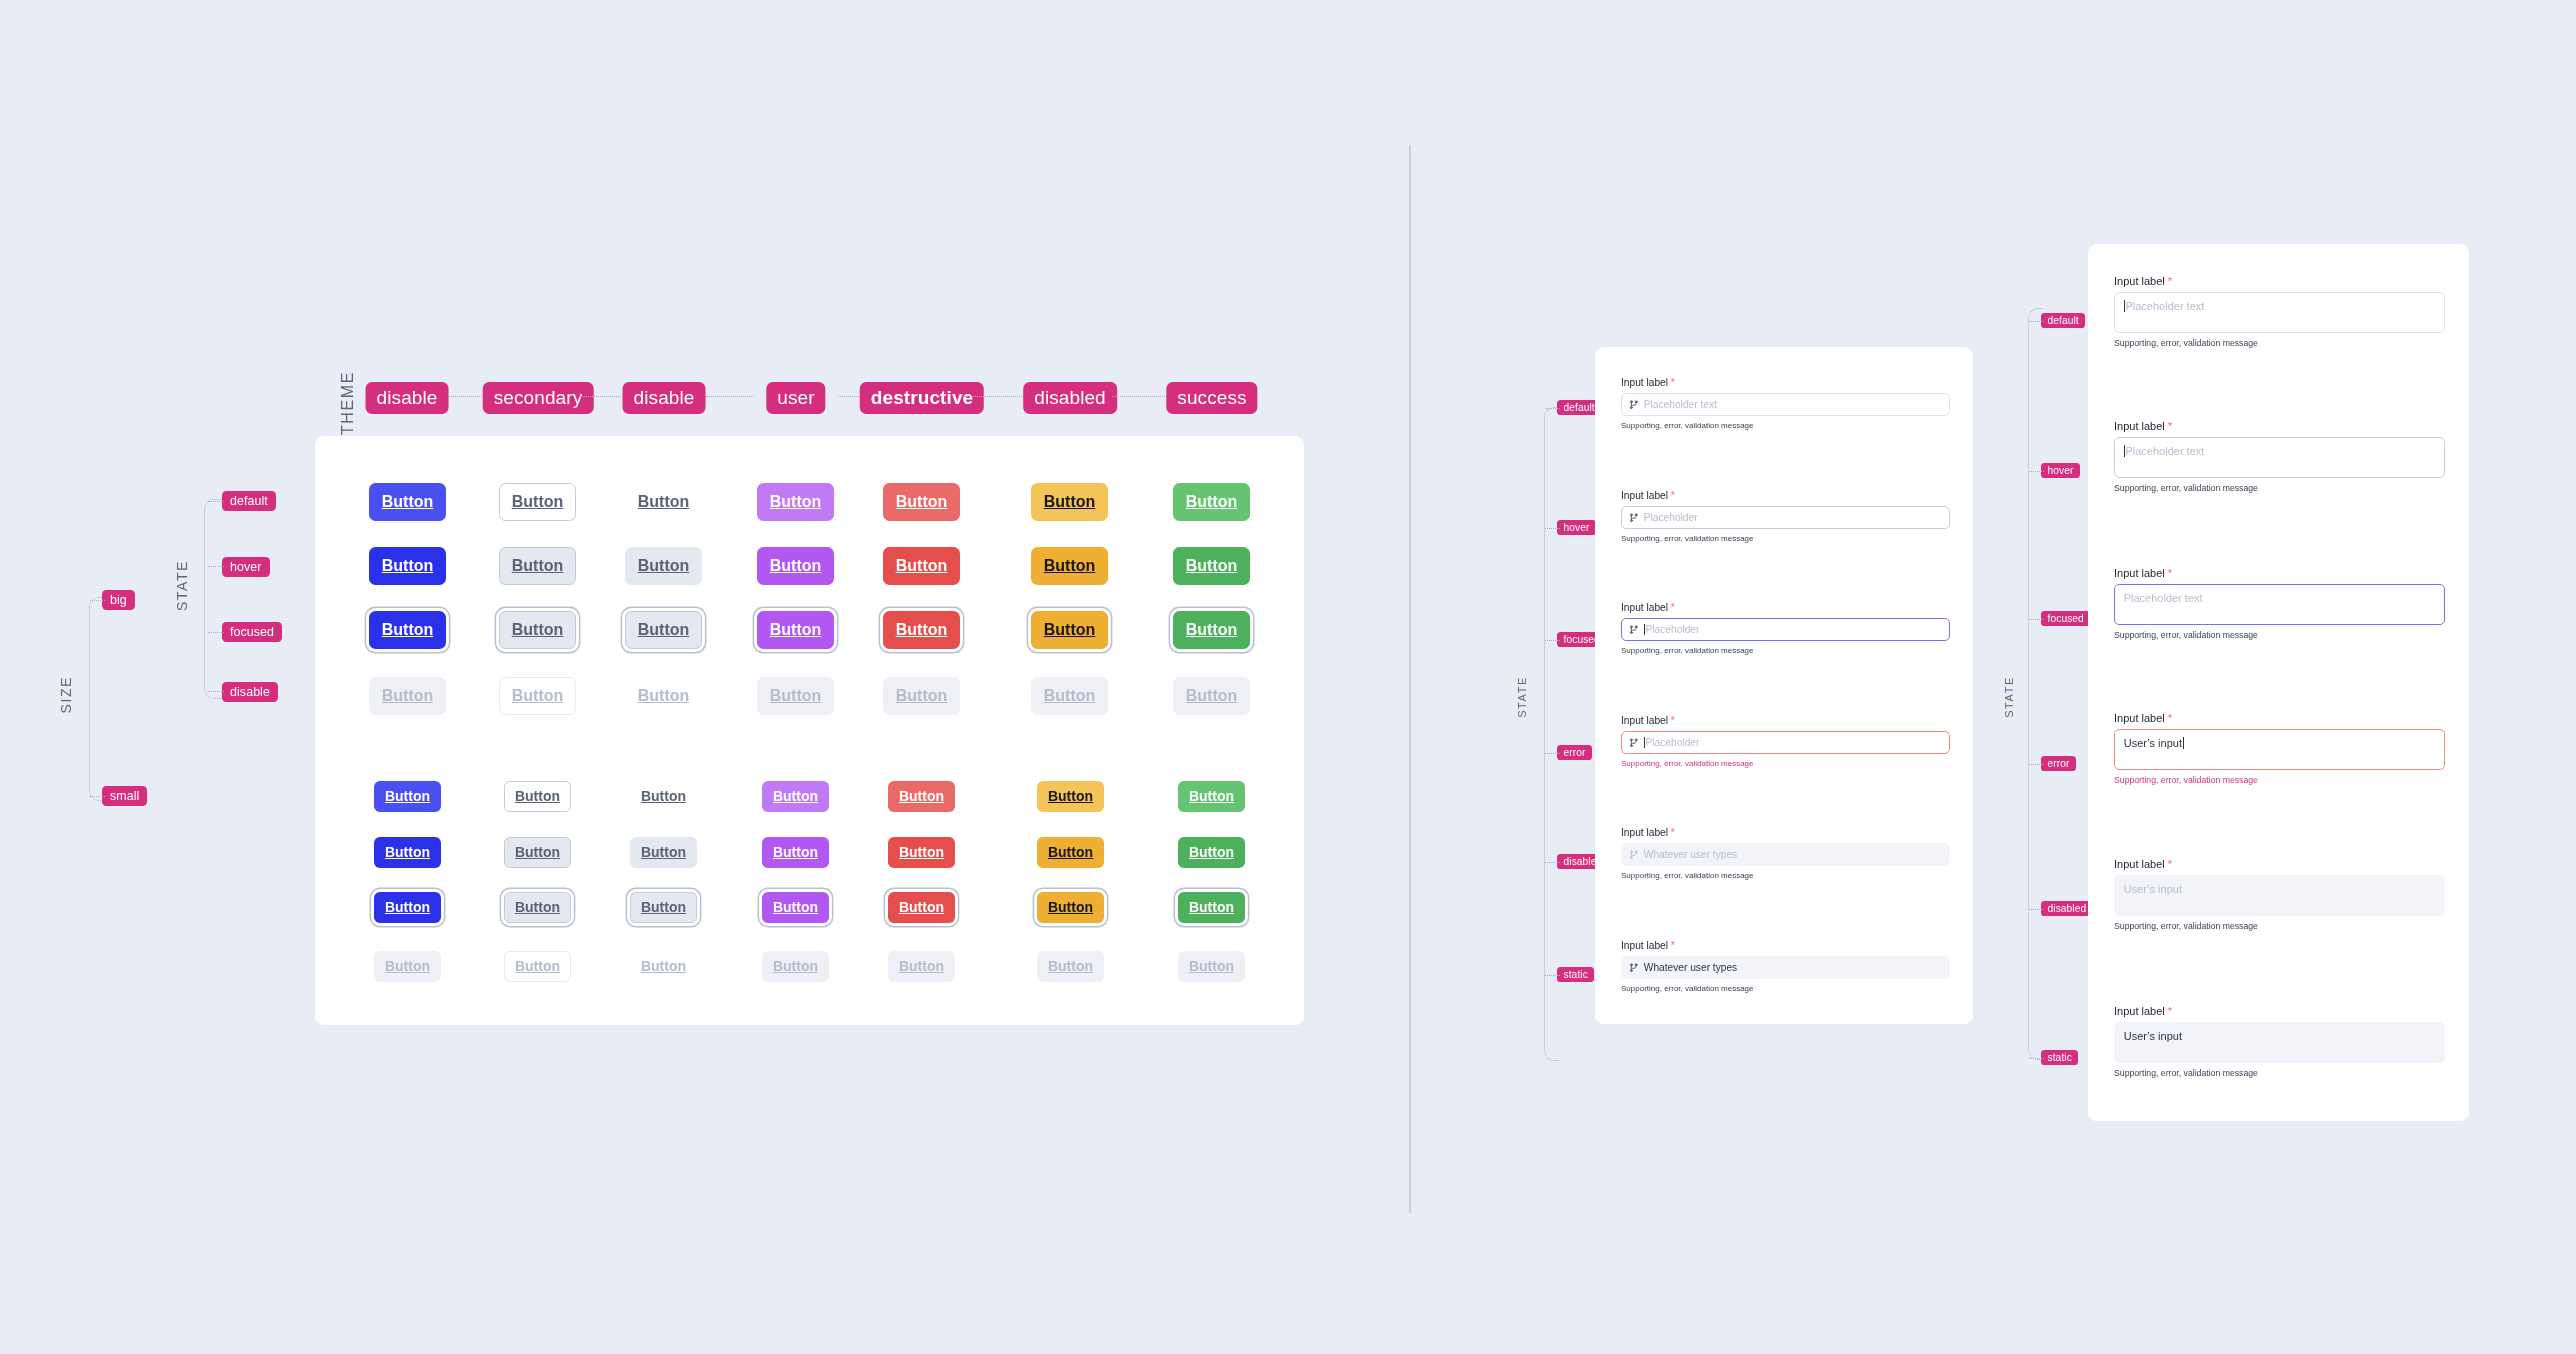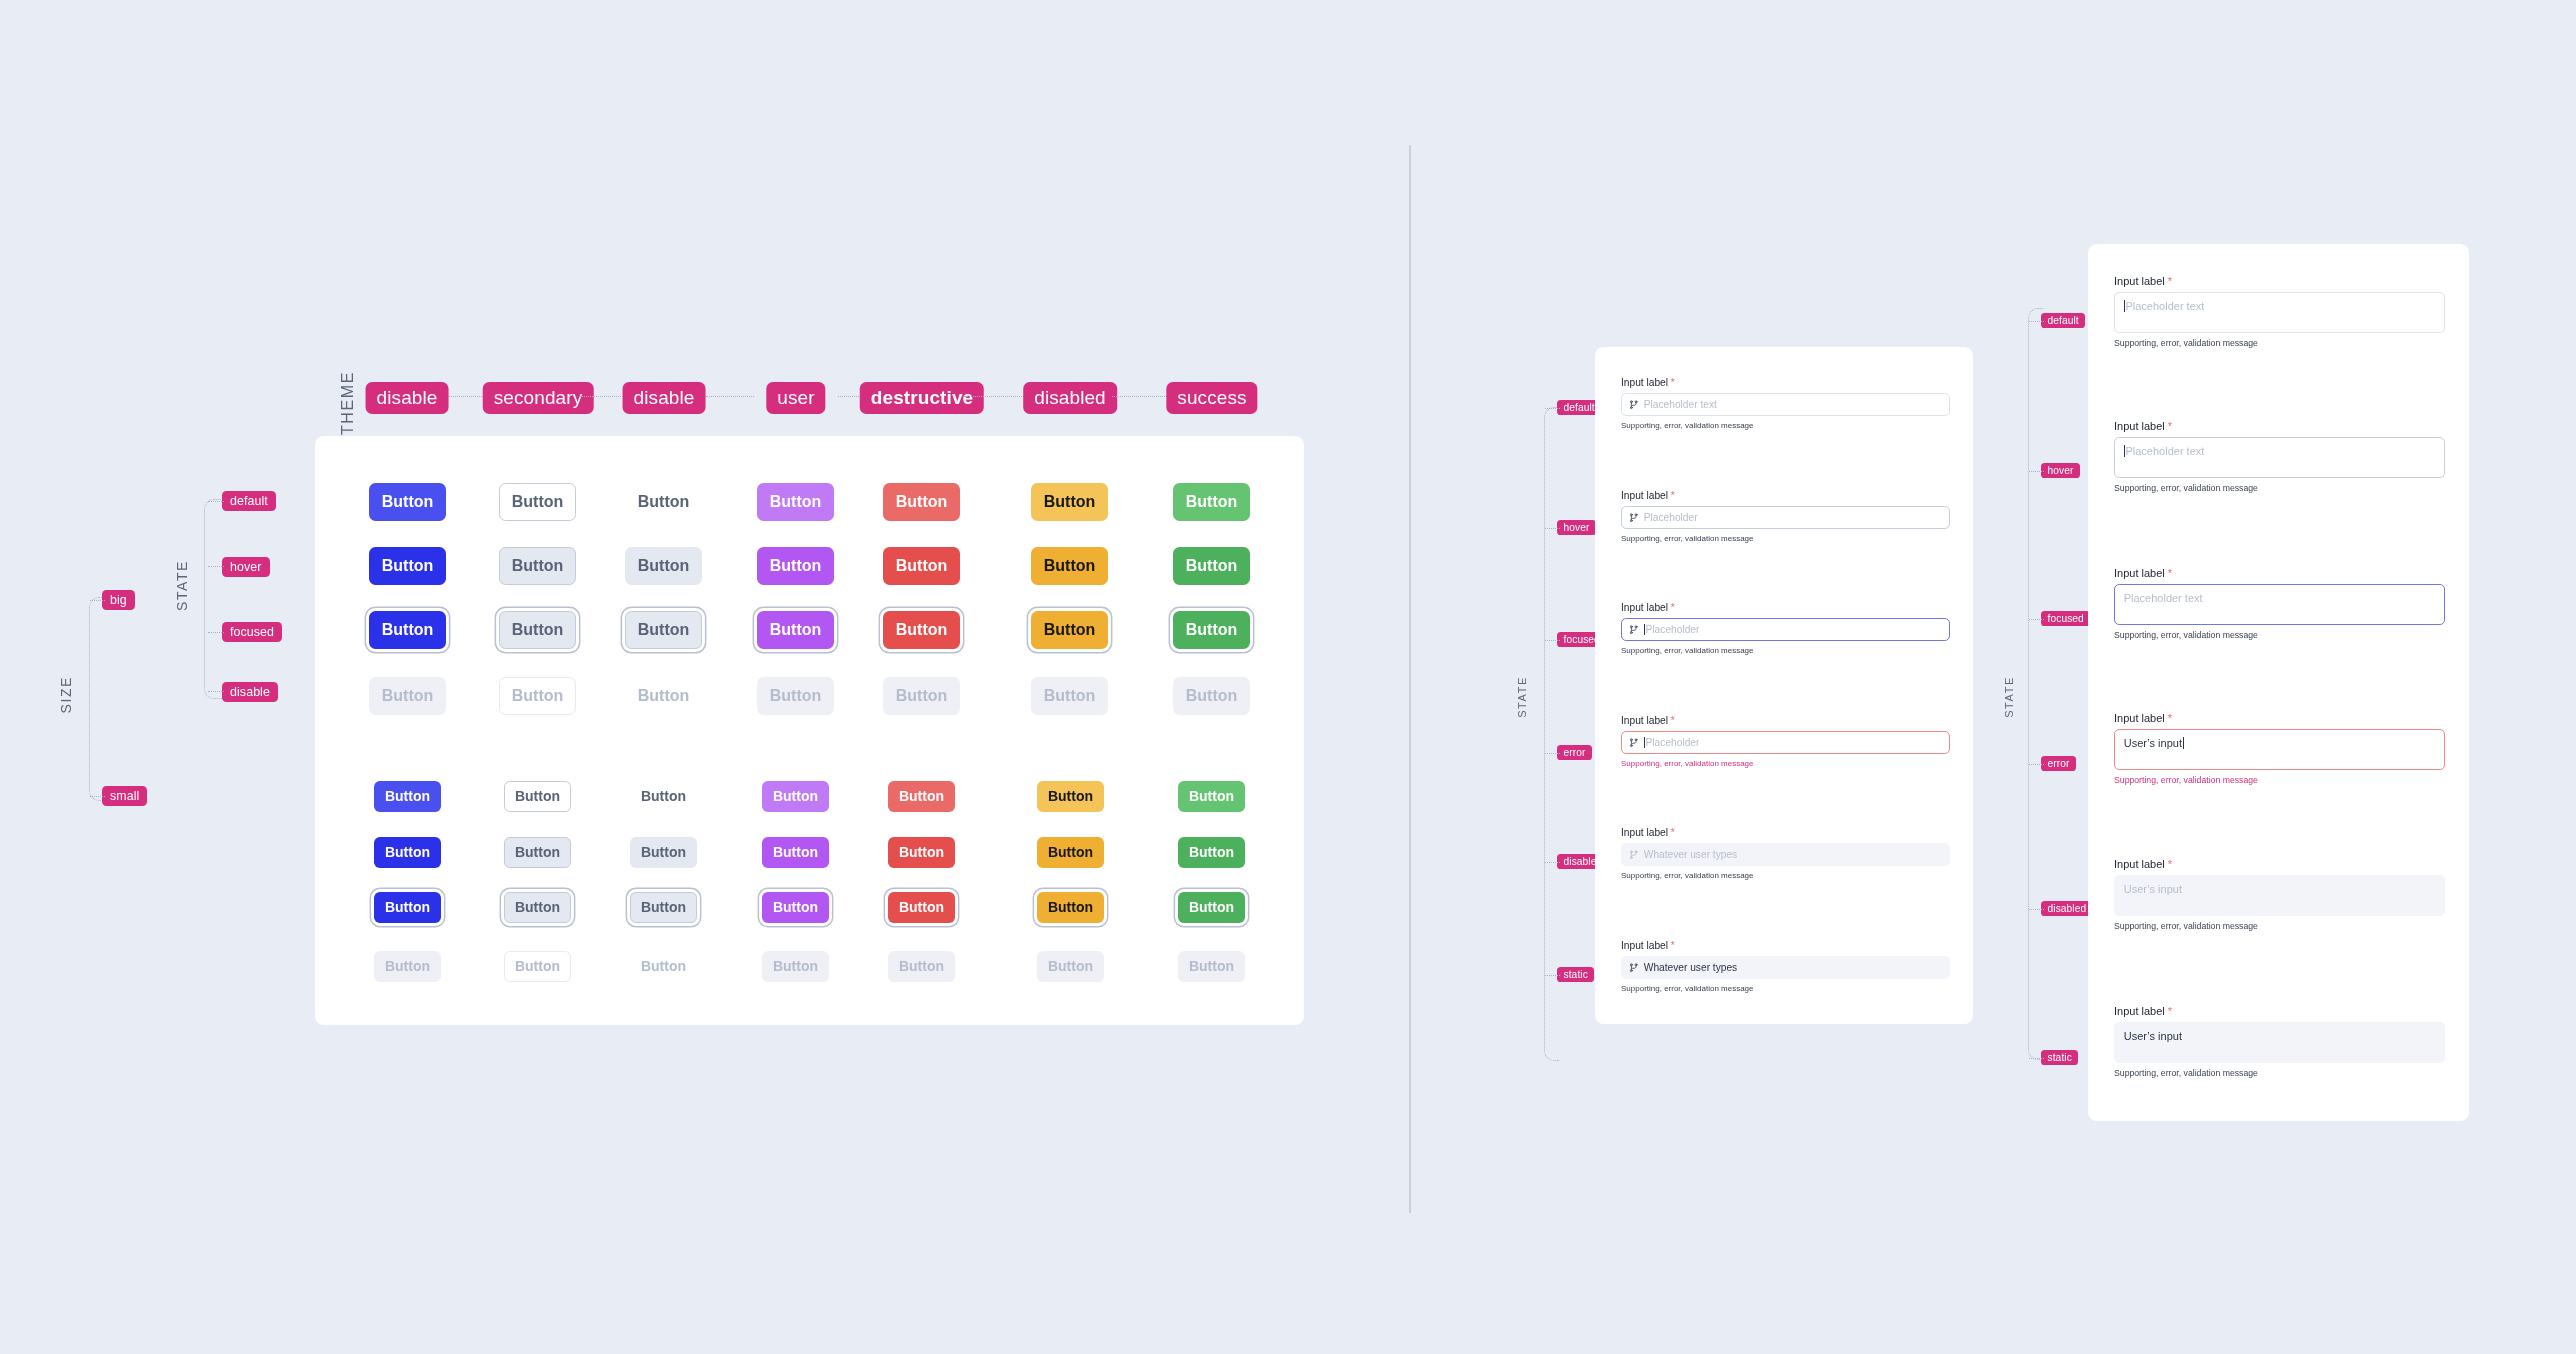--- a/index.html
+++ b/index.html
@@ -65,20 +65,21 @@
   }
 
   
   .btn {
     position: absolute;
     display: flex; align-items: center; justify-content: center;
     font-weight: bold;
     border-radius: 5.8px;
     border: 1.5px solid transparent;
     white-space: nowrap;
+    text-decoration: underline;
   }
   .btn.big   { width: 77px; height: 38px; font-size: 16px; border-radius: 6.5px; }
   .btn.small { width: 67px;  height: 30.5px; font-size: 14px; border-radius: 5.8px; }
 
   
   .btn.focusring { box-shadow: 0 0 0 2.9px #ffffff, 0 0 0 4.4px #b9c0cf; }
 
   
   .v-primary-default  { background:#4a50ef; color:#fff; }
   .v-primary-hover    { background:#2b31e8; color:#fff; }

